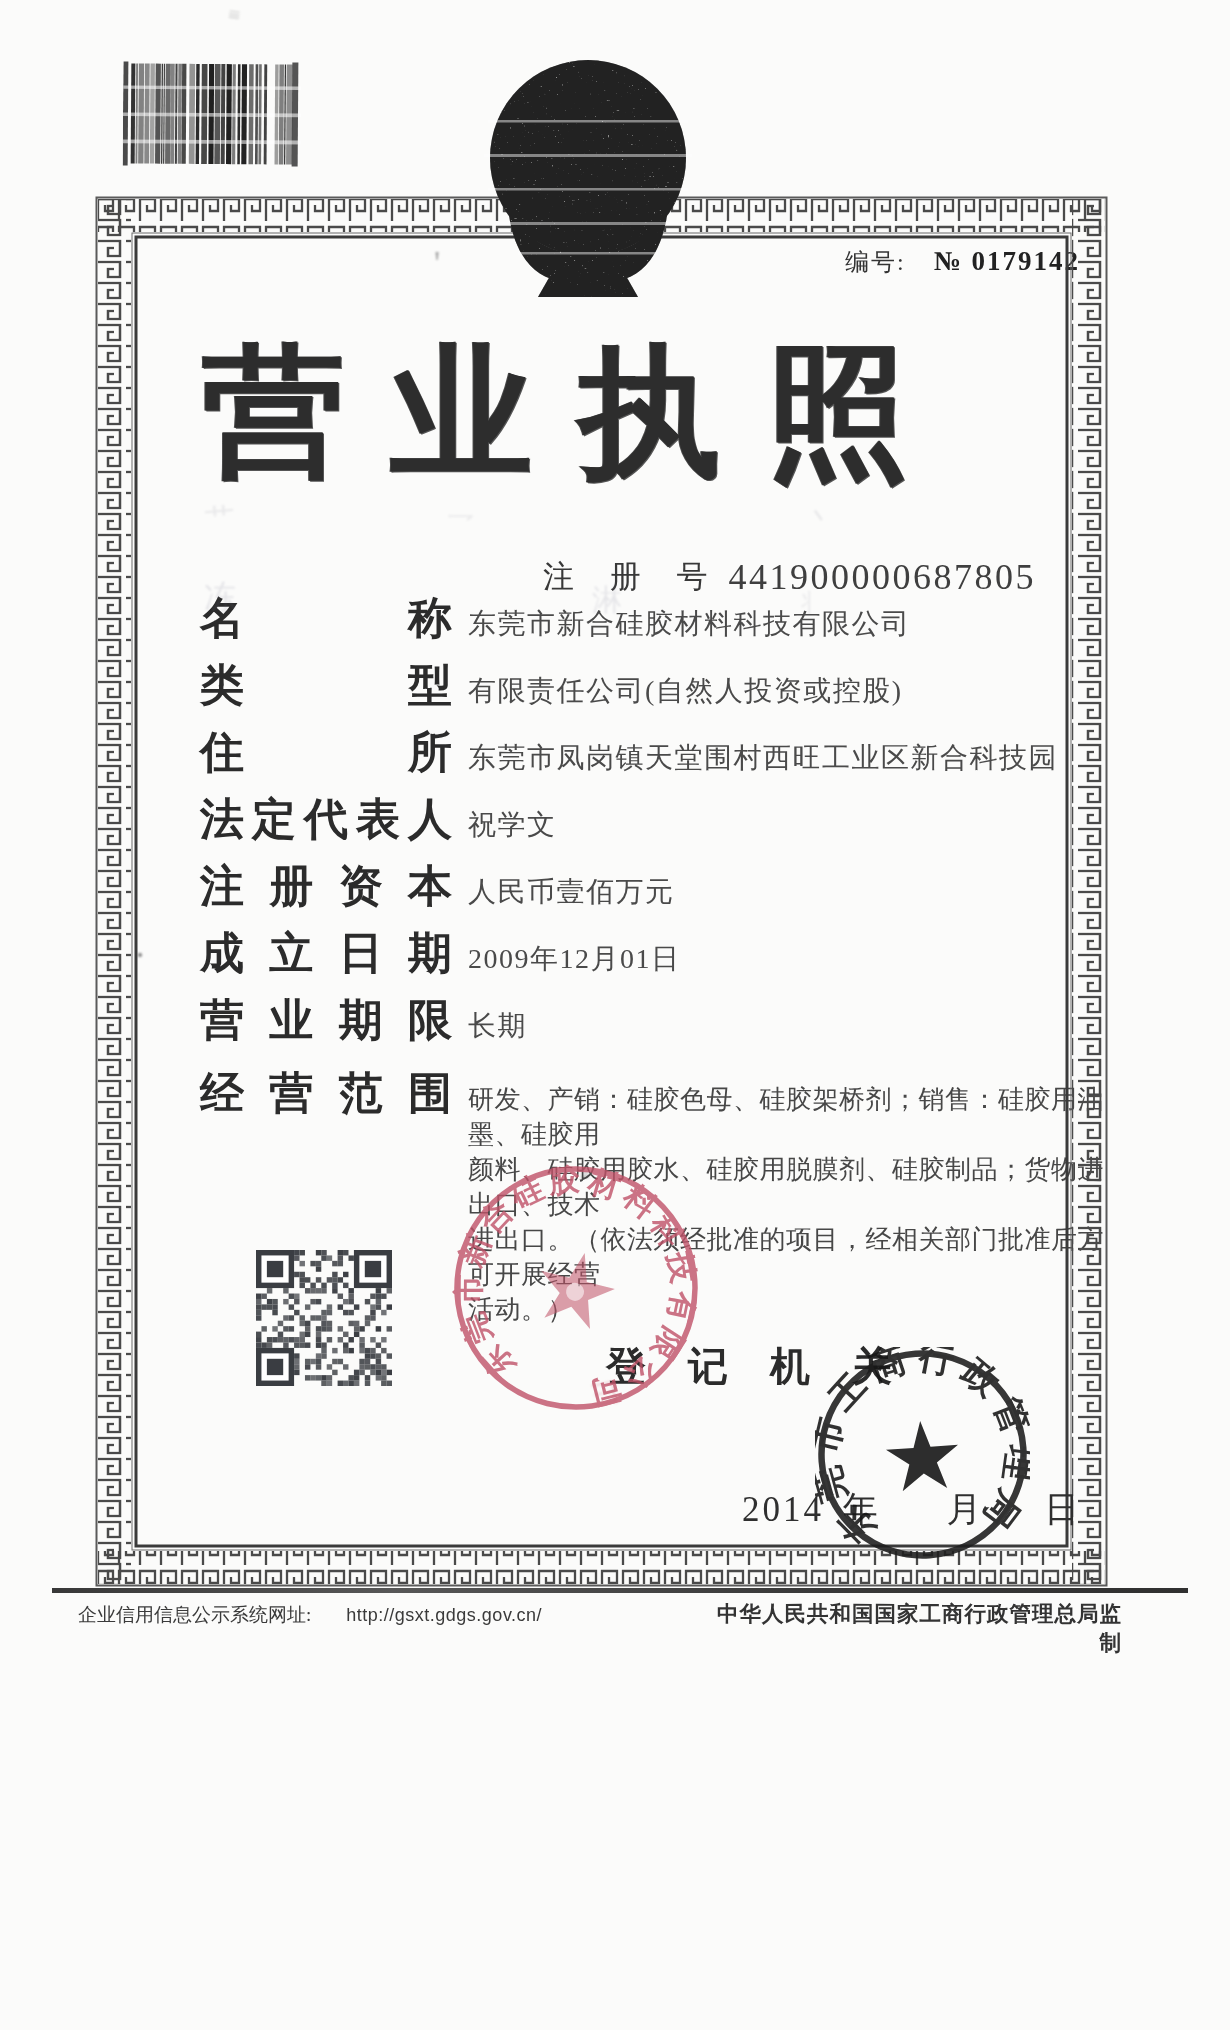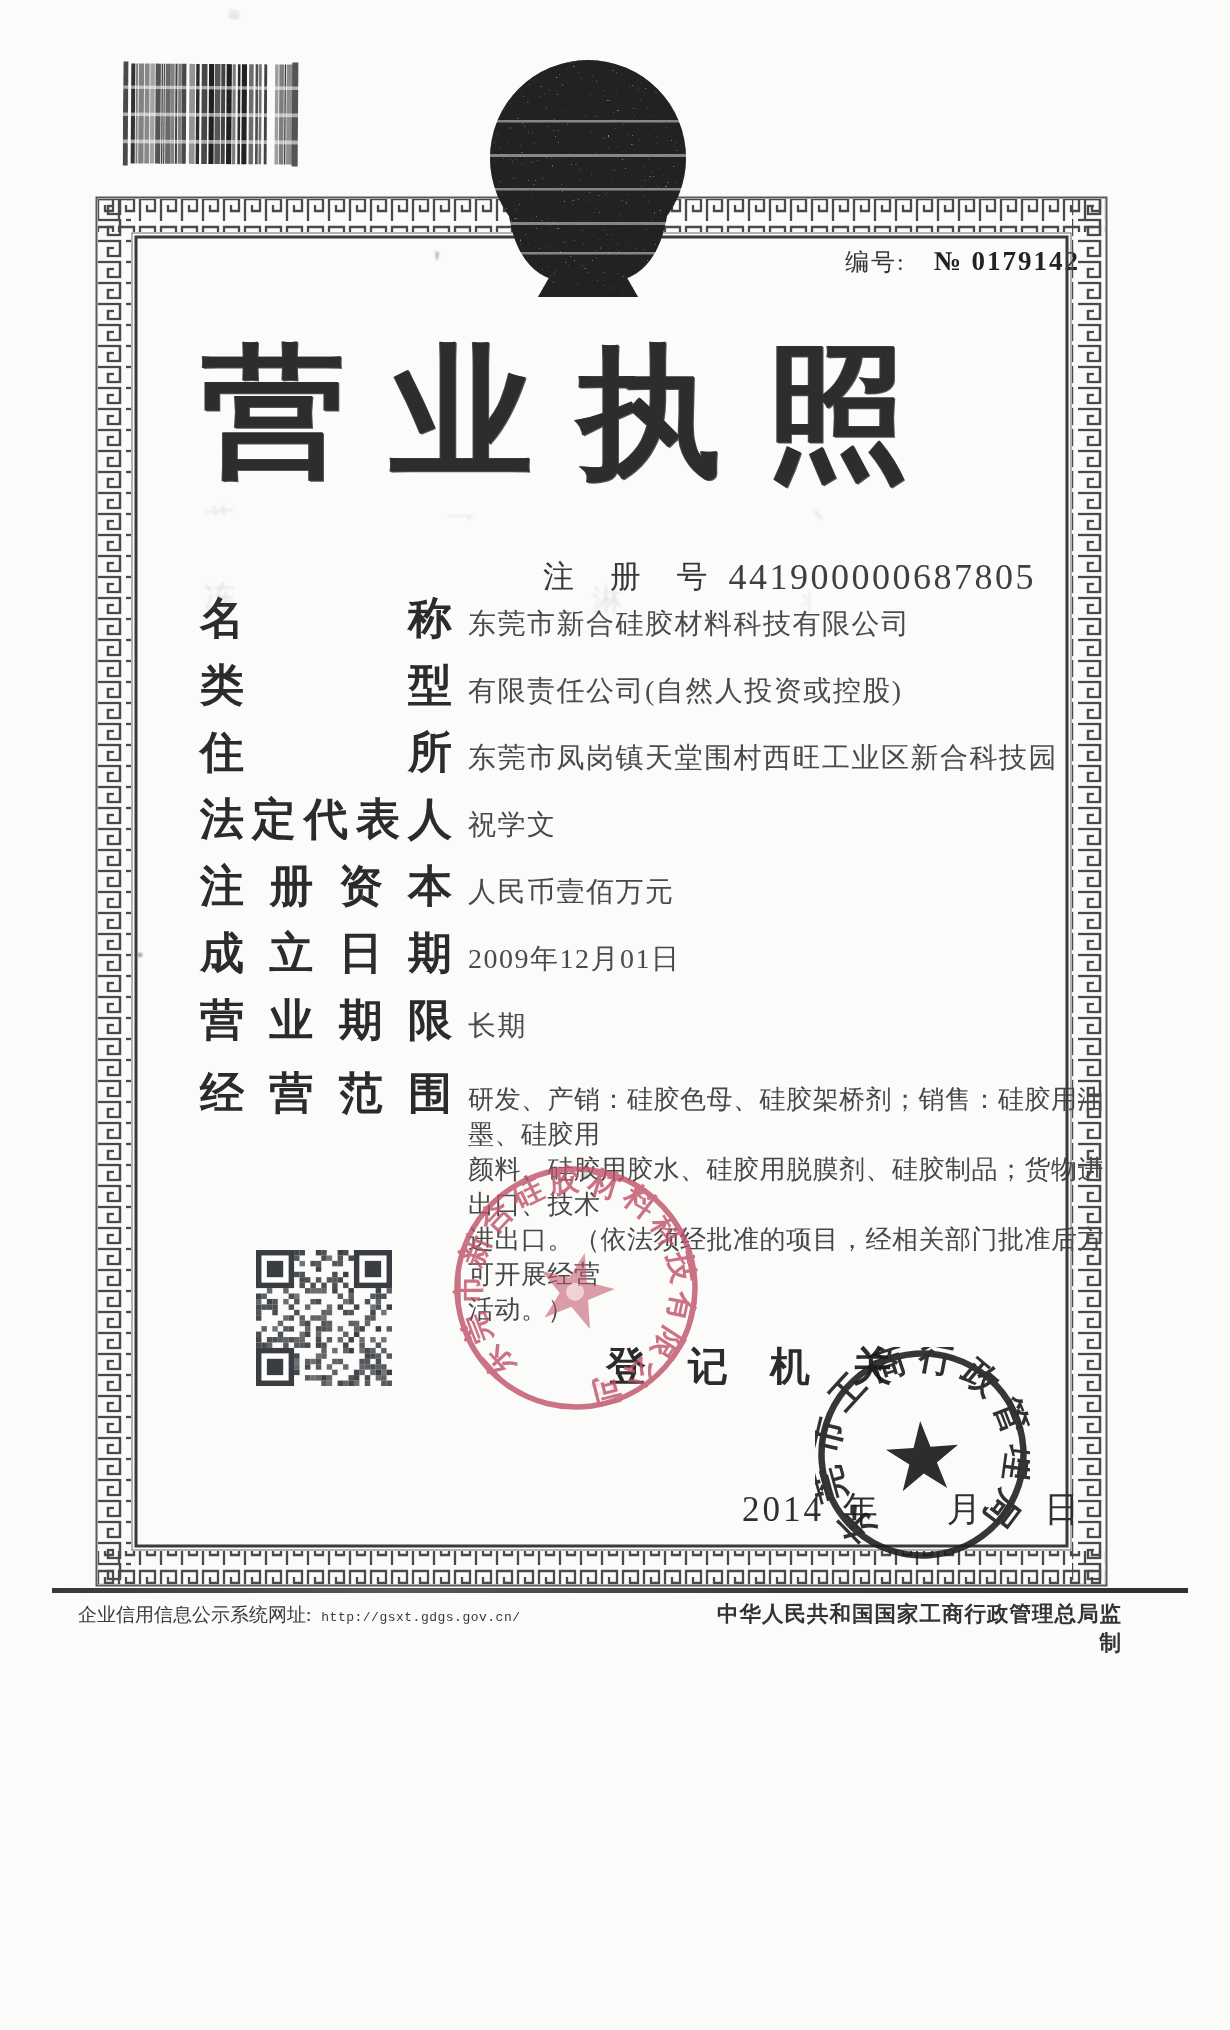--- a/index.html
+++ b/index.html
@@ -46,22 +46,22 @@
   .company-seal{left:450px;top:1162px;z-index:4;}
   .authority-seal{left:815px;top:1347px;z-index:4;}
   .qr{left:256px;top:1250px;}
   .barcode{left:123px;top:58px;transform:rotate(.4deg);}
   .emblem{left:478px;top:56px;z-index:2;}
   .frame-svg{left:95px;top:196px;z-index:1;}
 
   
   .bottom-rule{left:52px;top:1588px;width:1136px;height:5px;
                background:linear-gradient(90deg,#383838,#575757 30%,#3a3a3a 65%,#303030);}
-  .footer-left{left:78px;top:1602px;font-size:19px;color:#3a3a3a;display:flex;gap:10px;align-items:baseline;}
-  .footer-left .url{font-family:Liberation Mono, monospace;font-size:13px;letter-spacing:.5px;}
+  .footer-left{left:78px;top:1602px;font-size:19px;color:#3a3a3a;display:flex;gap:16px;align-items:baseline;}
+  .footer-left .url{font-family:Liberation Sans, sans-serif;font-size:18px;letter-spacing:.5px;margin-left:19px;}
   .footer-right{left:704px;top:1599px;width:418px;text-align:right;font-size:21.5px;
                 font-weight:700;color:#333;letter-spacing:1px;}
 
   .artifact{position:absolute;filter:blur(1px);pointer-events:none;}
 </style>
 </head>
 <body>
 
 <svg class="abs frame-svg" width="1013" height="1391" viewBox="0 0 1013 1391">
   <defs>

